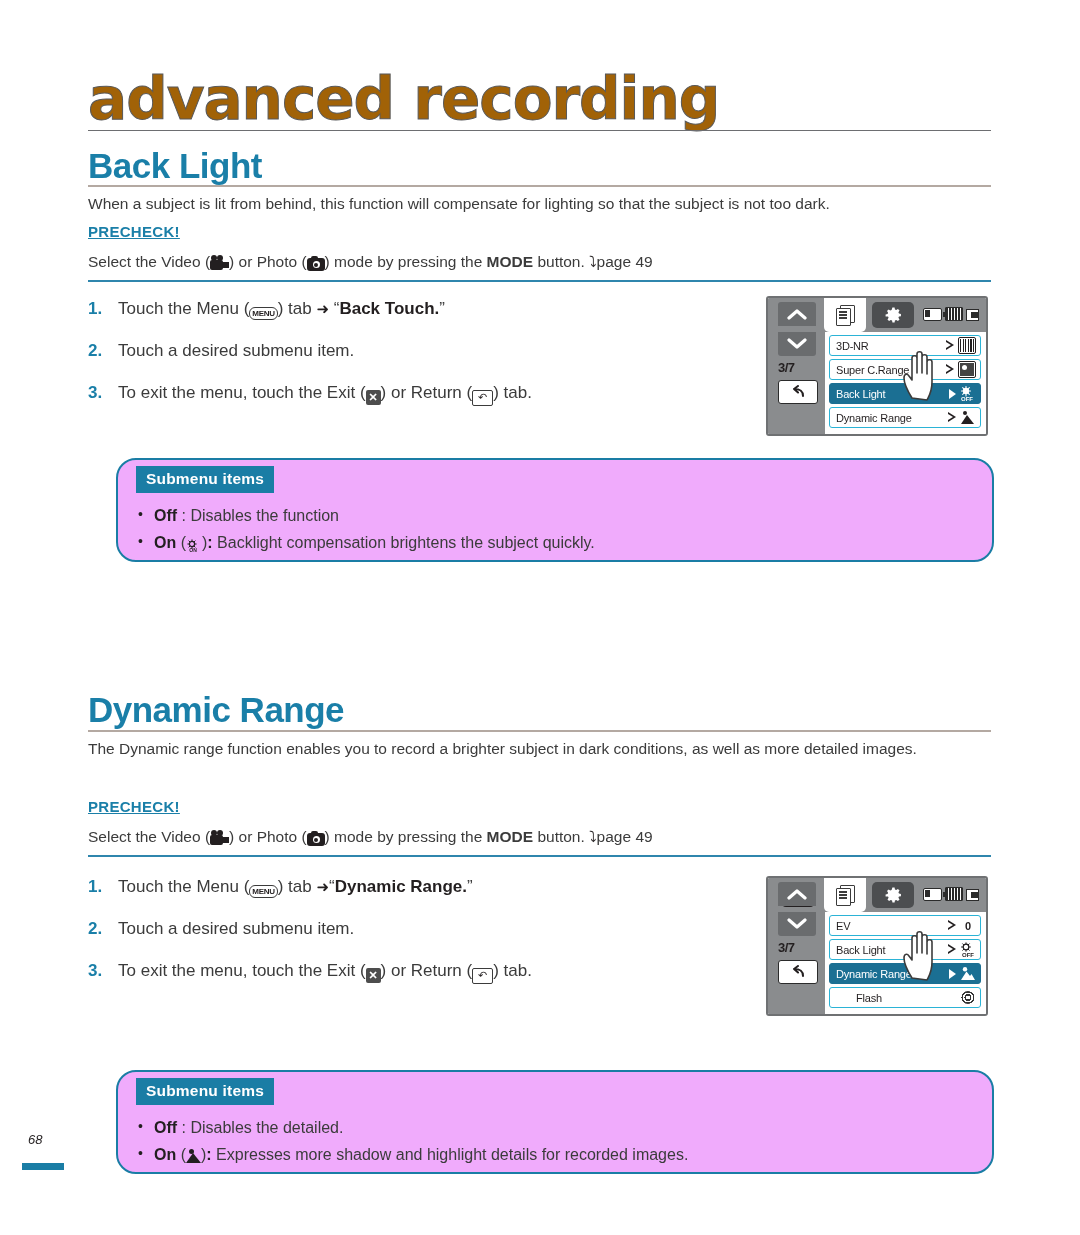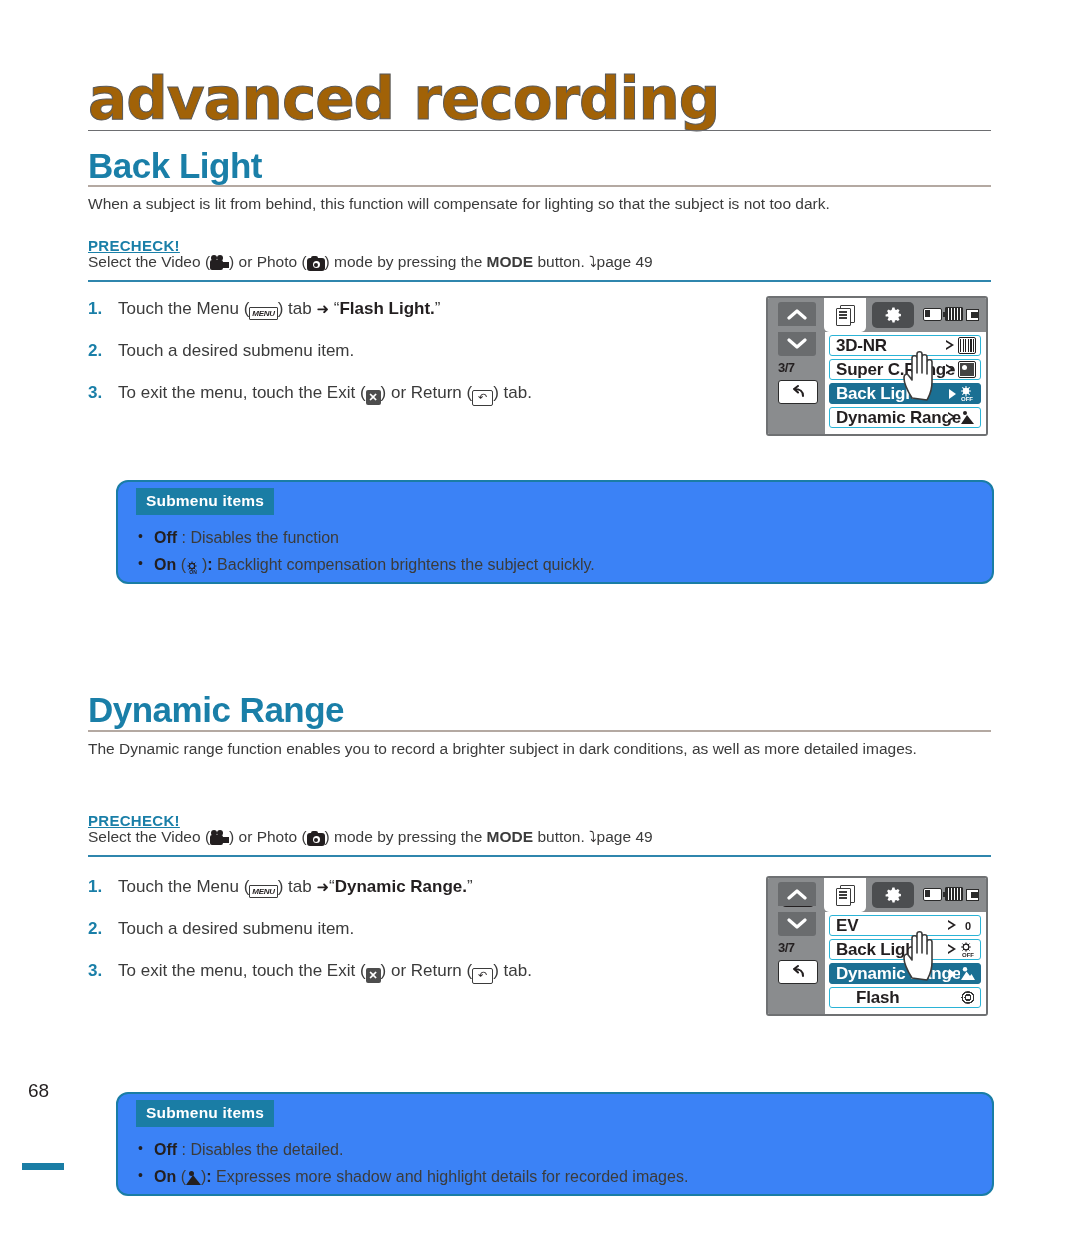--- a/index.html
+++ b/index.html
@@ -43,39 +43,37 @@
   .body-text{
     position:absolute;left:88px;
     font-size:15.5px;line-height:24px;color:#3b3b3b;
     font-family:"Liberation Sans", sans-serif;
   }
   .precheck{
     position:absolute;left:88px;
     font-size:15px;font-weight:700;color:#1a7fa8;
     text-decoration:underline;
     letter-spacing:0.3px;
-    margin-top:14px;
   }
   .thin-rule{position:absolute;left:88px;width:903px;height:2px;background:#2f86ad;}
 
   
   .steps{position:absolute;left:88px;}
   .step{position:relative;margin-bottom:20px;font-size:17px;line-height:22px;color:#3b3b3b;}
   .step-num{display:inline-block;width:30px;color:#1a7fa8;font-weight:700;}
   .step b{color:#231f20;font-weight:700;}
 
   
   .chip{
     display:inline-block;vertical-align:-2px;
-    border:1px solid #3b3b3b;border-radius:1px;
+    border:1px solid #3b3b3b;border-radius:6px;
     font-size:8px;line-height:11px;padding:0 2px;
     font-weight:700;letter-spacing:-0.3px;
     background:#fff;color:#231f20;
     font-family:"Liberation Sans", sans-serif;
-    font-style:italic;
   }
   .chip-exit{
     display:inline-block;vertical-align:-3px;width:15px;height:15px;
     background:#4d4d4d;border-radius:2px;color:#fff;
     font-size:11px;line-height:15px;text-align:center;font-weight:700;
   }
   .chip-ret{
     display:inline-block;vertical-align:-3px;width:19px;height:14px;
     border:1px solid #3b3b3b;border-radius:2px;background:#fff;
     font-size:11px;line-height:13px;text-align:center;color:#231f20;
@@ -104,21 +102,21 @@
     display:inline-block;vertical-align:-3px;width:15px;height:14px;position:relative;
   }
   .ico-dr .mt{position:absolute;left:0;bottom:0;width:0;height:0;
     border-left:7px solid transparent;border-right:8px solid transparent;border-bottom:10px solid #231f20;}
   .ico-dr .sun{position:absolute;left:3px;top:0;width:5px;height:5px;border-radius:50%;background:#231f20;}
   .arrow-r{display:inline-block;vertical-align:0px;font-size:15px;color:#231f20;}
 
   
   .sub-box{
     position:absolute;left:116px;
-    border:2px solid #1a7da5;border-radius:12px;background:#3b82f6;margin-top:22px;
+    border:2px solid #1a7da5;border-radius:20px;background:#f0abfc;
   }
   .sub-badge{
     position:absolute;left:18px;top:-0px;
     background:#1a7da5;color:#fff;font-size:15.5px;font-weight:700;
     padding:4px 10px 5px 10px;line-height:18px;
     letter-spacing:0.2px;
   }
   .sub-list{position:absolute;left:18px;font-size:16px;line-height:27px;color:#3b3b3b;}
   .sub-list li{list-style:none;position:relative;padding-left:18px;}
   .sub-list li:before{content:"\2022";position:absolute;left:2px;top:-1px;font-size:14px;color:#231f20;}
@@ -182,21 +180,21 @@
   }
 
   
   .row{
     position:absolute;left:4px;width:152px;height:21px;
     border:1.5px solid #2bb3d6;border-radius:3px;background:#fff;
     display:flex;align-items:center;box-sizing:border-box;
   }
   .row.sel{background:#1b6f93;border-color:#1b6f93;}
   .row-label{
-    font-size:17px;font-weight:700;color:#231f20;padding-left:6px;
+    font-size:11px;font-weight:400;color:#231f20;padding-left:6px;
     letter-spacing:-0.2px;white-space:nowrap;
     font-family:"Liberation Sans", sans-serif;
   }
   .row.sel .row-label{color:#ffffff;}
   .row-right{position:absolute;right:4px;display:flex;align-items:center;gap:4px;}
   .tri{width:0;height:0;border-left:7px solid #231f20;border-top:5px solid transparent;border-bottom:5px solid transparent;}
   .row.sel .tri{border-left-color:#ffffff;}
   .tri-out{position:relative;width:8px;height:11px;}
   .tri-out:before{content:"";position:absolute;left:0;top:0;width:0;height:0;
     border-left:8px solid #231f20;border-top:5.5px solid transparent;border-bottom:5.5px solid transparent;}
@@ -240,21 +238,21 @@
   <div class="body-text" style="top:192px;width:905px;">When a subject is lit from behind, this function will compensate for lighting so that the subject is not too dark.</div>
 
   <div class="precheck" style="top:223px;">PRECHECK!</div>
   <div class="body-text" style="top:250px;width:905px;">
     <span>Select the Video (</span><span class="ico-video"><i class="r1"></i><i class="r2"></i><i class="b"></i><i class="l"></i></span><span>) or Photo (</span><span class="ico-photo"><span class="bump"></span><span class="body"></span><span class="lens"></span><span class="lens2"></span></span><span>) mode by pressing the </span><b>MODE</b><span> button. </span><span class="arrow-r">⤵</span><span>page 49</span>
   </div>
   <div class="thin-rule" style="top:280px;"></div>
 
   <div class="steps" style="top:298px;width:620px;">
     <div class="step">
-      <span class="step-num">1.</span><span>Touch the Menu (</span><span class="chip">MENU</span><span>) tab </span><span class="arrow-r">➜</span><span> “</span><b>Flash Light.</b><span>”</span>
+      <span class="step-num">1.</span><span>Touch the Menu (</span><span class="chip">MENU</span><span>) tab </span><span class="arrow-r">➜</span><span> “</span><b>Back Touch.</b><span>”</span>
     </div>
     <div class="step">
       <span class="step-num">2.</span><span>Touch a desired submenu item.</span>
     </div>
     <div class="step">
       <span class="step-num">3.</span><span>To exit the menu, touch the Exit (</span><span class="chip-exit">✕</span><span>) or Return (</span><span class="chip-ret">↶</span><span>) tab.</span>
     </div>
   </div>
 
   <div class="lcd" style="left:766px;top:296px;">
@@ -501,16 +499,16 @@
   <div class="sub-box" style="top:1070px;width:874px;height:100px;">
     <div class="sub-badge" style="top:6px;">Submenu items</div>
     <div class="sub-list" style="top:42px;">
       <ul>
         <li><b>Off</b><span> : </span><span>Disables the detailed.</span></li>
         <li><b>On</b> (<span class="ico-dr"><span class="sun"></span><span class="mt"></span></span>)<b>: </b><span>Expresses more shadow and highlight details for recorded images.</span></li>
       </ul>
     </div>
   </div>
 
-  <div style="position:absolute;left:28px;top:1080px;font-size:19px;color:#231f20;">68</div>
+  <div style="position:absolute;left:28px;top:1132px;font-size:13px;color:#231f20;font-style:italic;">68</div>
   <div style="position:absolute;left:22px;top:1163px;width:42px;height:7px;background:#1a7da5;"></div>
 
 </div>
 
 </body></html>

